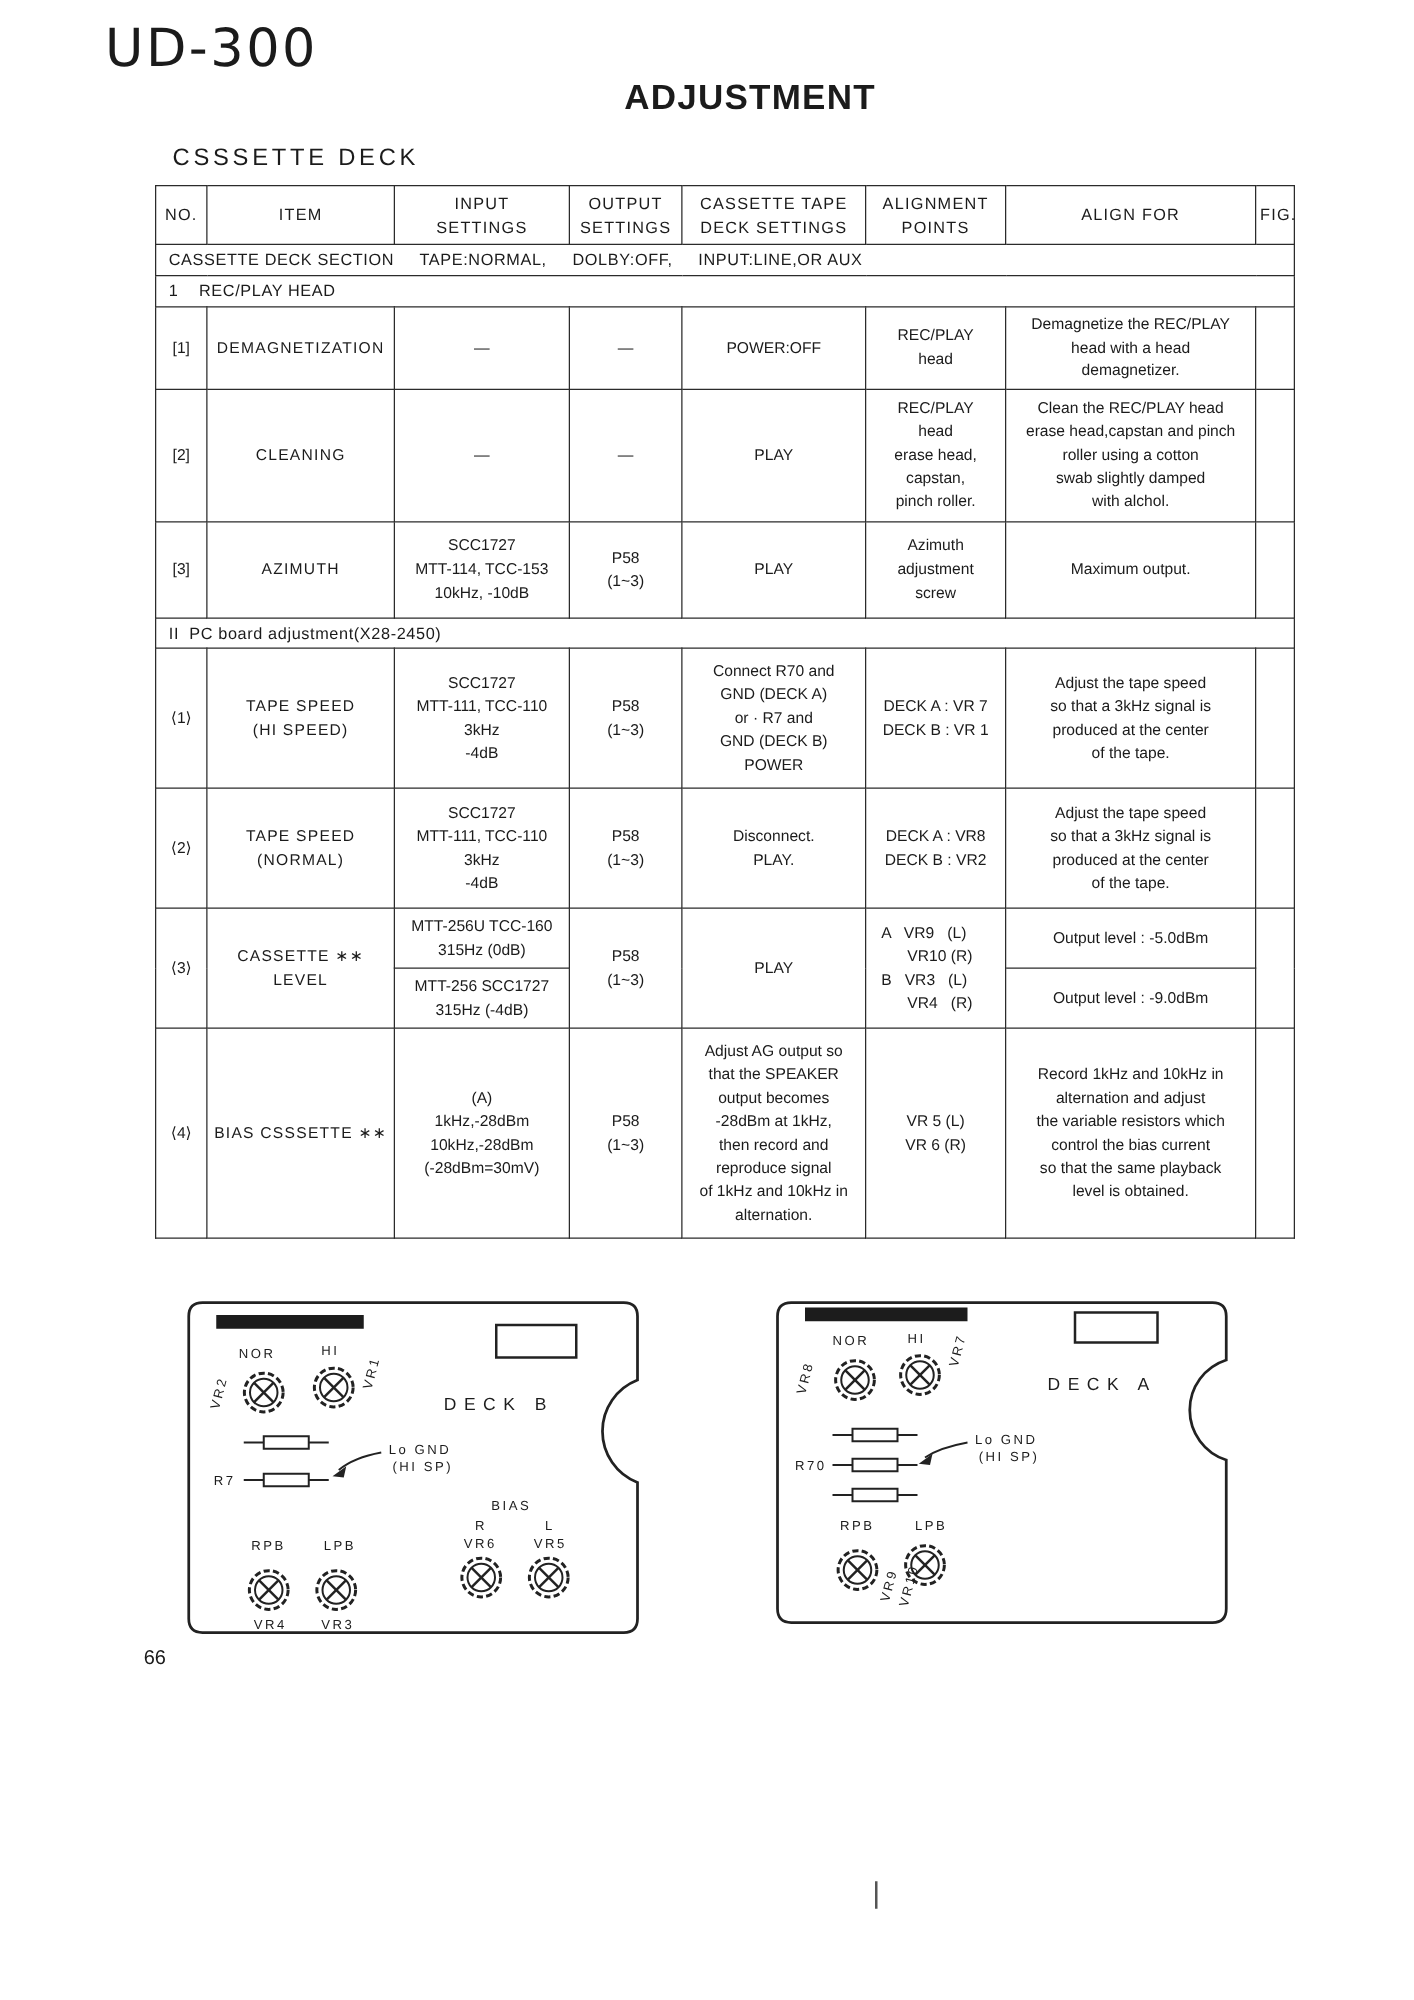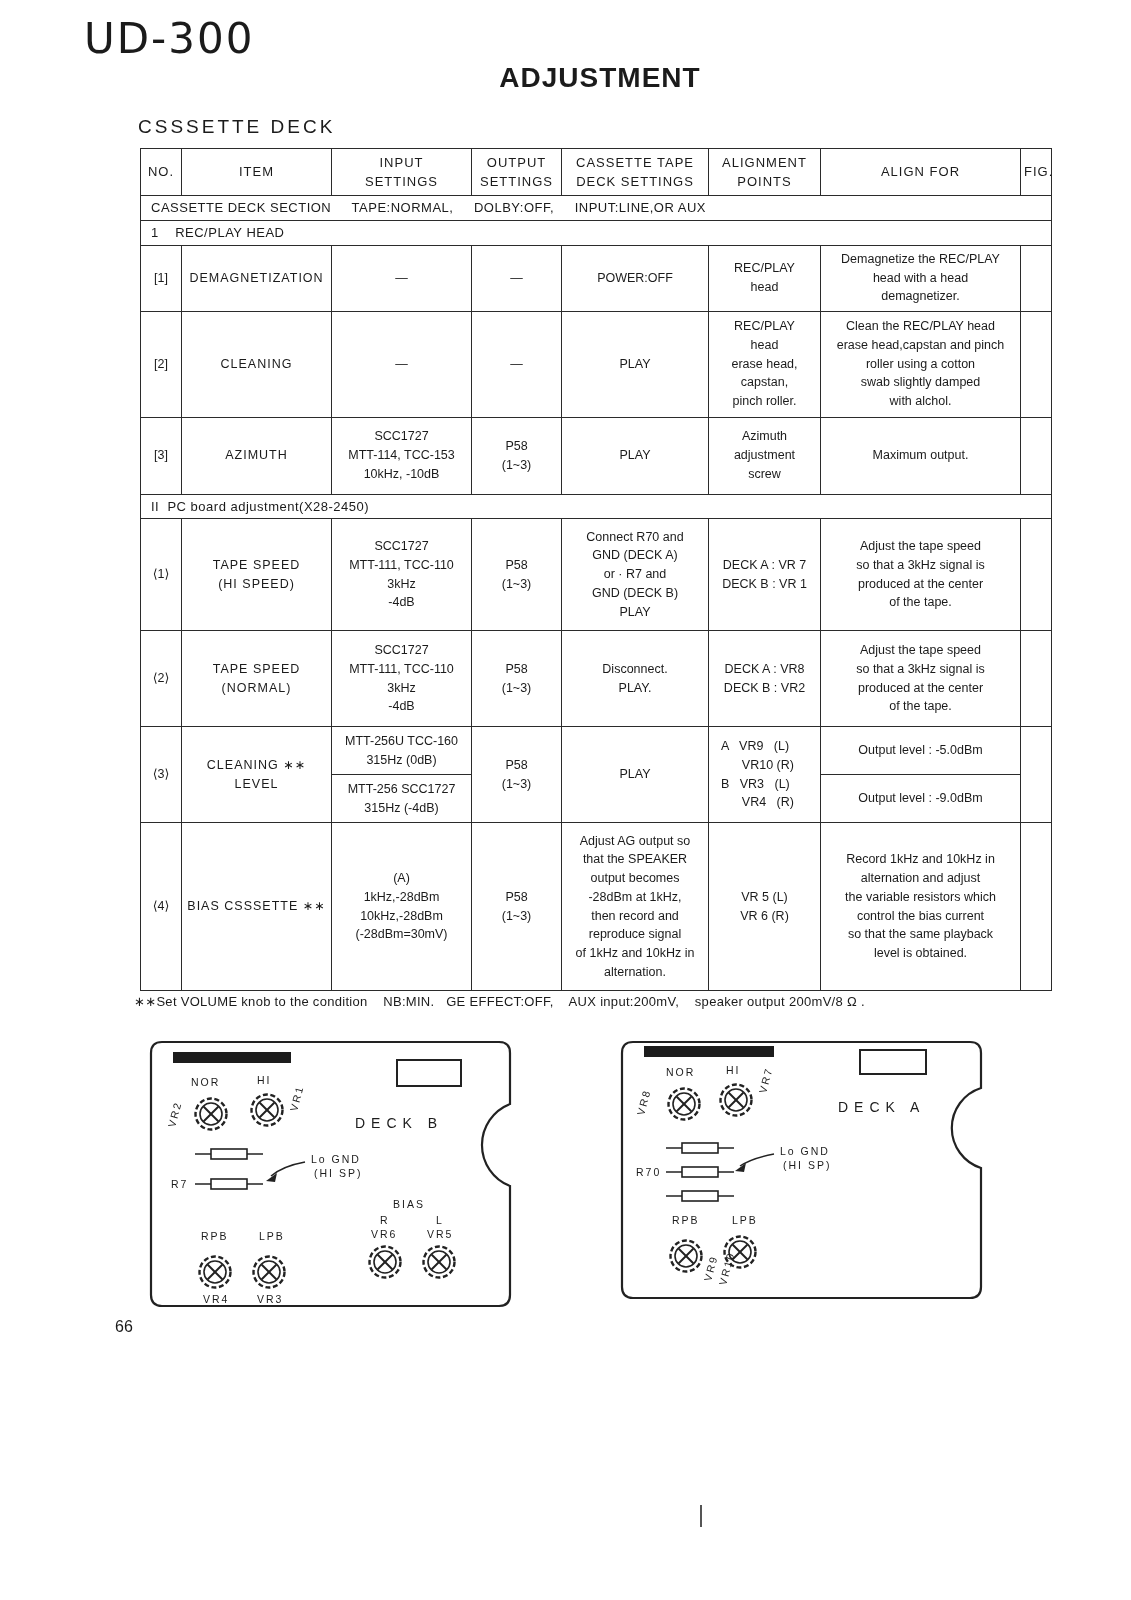--- a/index.html
+++ b/index.html
@@ -20,21 +20,21 @@
   .page-title {
     position:absolute; left:420px; top:62px; width:360px;
     text-align:center; font-size:28px; font-weight:700; letter-spacing:1px;
   }
   .section-heading {
     position:absolute; left:122px; top:116px;
     font-size:19px; letter-spacing:3px; font-weight:500;margin-left:16px;
   }
 
   table.adj {
-    position:absolute; left:140px; top:148px; width:911px;
+    position:absolute; left:124px; top:148px; width:911px;
     border-collapse:collapse; table-layout:fixed;
     font-size:12.5px; line-height:1.5;
   }
   table.adj th, table.adj td {
     border:1.6px solid #2b2b2b;
     text-align:center; vertical-align:middle;
     white-space:pre-wrap;
     padding:2px 3px;
     font-weight:normal;
     color:#1b1b1b;
@@ -182,21 +182,21 @@
         <td>SCC1727
 MTT-111, TCC-110
 3kHz
 -4dB</td>
         <td>P58
 (1~3)</td>
         <td>Connect R70 and
 GND (DECK A)
 or · R7 and
 GND (DECK B)
-PLAY</td>
+POWER</td>
         <td>DECK A : VR 7
 DECK B : VR 1</td>
         <td>Adjust the tape speed
 so that a 3kHz signal is
 produced at the center
 of the tape.</td>
         <td></td>
       </tr>
 
       <tr class="h-r4">
@@ -215,21 +215,21 @@
 DECK B : VR2</td>
         <td>Adjust the tape speed
 so that a 3kHz signal is
 produced at the center
 of the tape.</td>
         <td></td>
       </tr>
 
       <tr class="h-r5a">
         <td rowspan="2">⟨3⟩</td>
-        <td rowspan="2" class="item-cell">CLEANING ∗∗
+        <td rowspan="2" class="item-cell">CASSETTE ∗∗
 LEVEL</td>
         <td>MTT-256U TCC-160
 315Hz (0dB)</td>
         <td rowspan="2">P58
 (1~3)</td>
         <td rowspan="2">PLAY</td>
         <td rowspan="2" class="ta-left">A   VR9   (L)
       VR10 (R)
 B   VR3   (L)
       VR4   (R)</td>
@@ -265,21 +265,20 @@
 alternation and adjust
 the variable resistors which
 control the bias current
 so that the same playback
 level is obtained.</td>
         <td></td>
       </tr>
     </tbody>
   </table>
 
-  <div class="footnote">∗∗Set VOLUME knob to the condition    NB:MIN.   GE EFFECT:OFF,    AUX input:200mV,    speaker output 200mV/8 Ω .</div>
 
   <svg class="deck-b-svg" width="380" height="278" viewBox="0 0 380 278">
     <defs>
       <g id="potB">
         <circle r="15.5" fill="none" stroke="#222" stroke-width="2.4" stroke-dasharray="5 2.6"></circle>
         <circle r="11" fill="none" stroke="#222" stroke-width="1.6"></circle>
         <line x1="-7.5" y1="-7.5" x2="7.5" y2="7.5" stroke="#222" stroke-width="2"></line>
         <line x1="-7.5" y1="7.5" x2="7.5" y2="-7.5" stroke="#222" stroke-width="2"></line>
       </g>
       <g id="resB">

